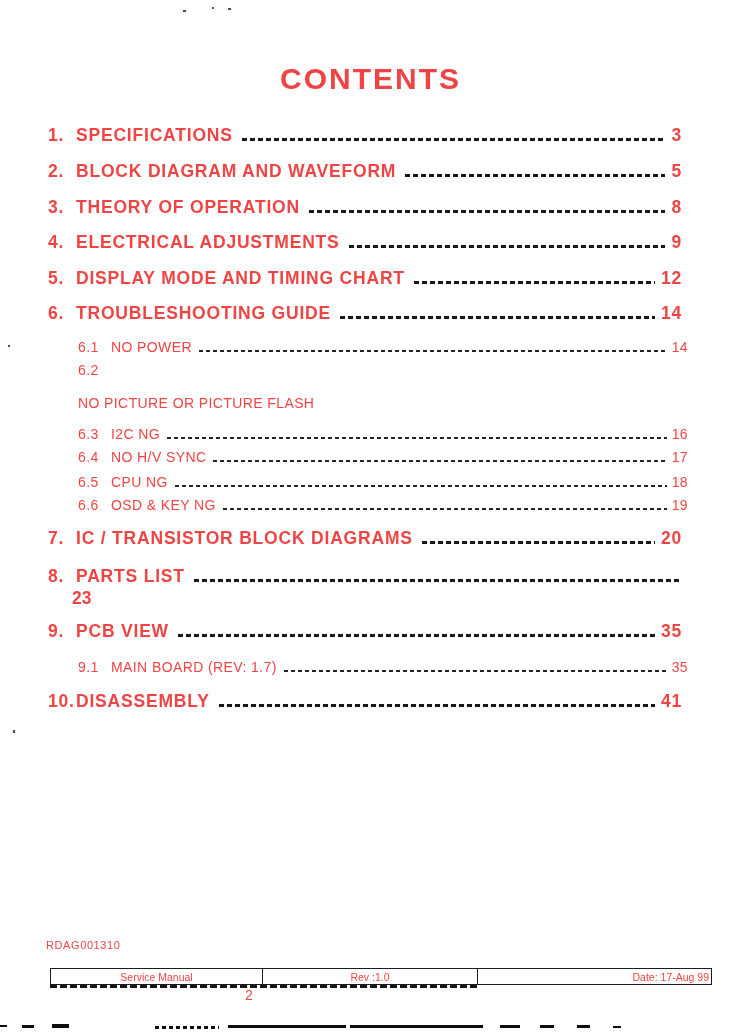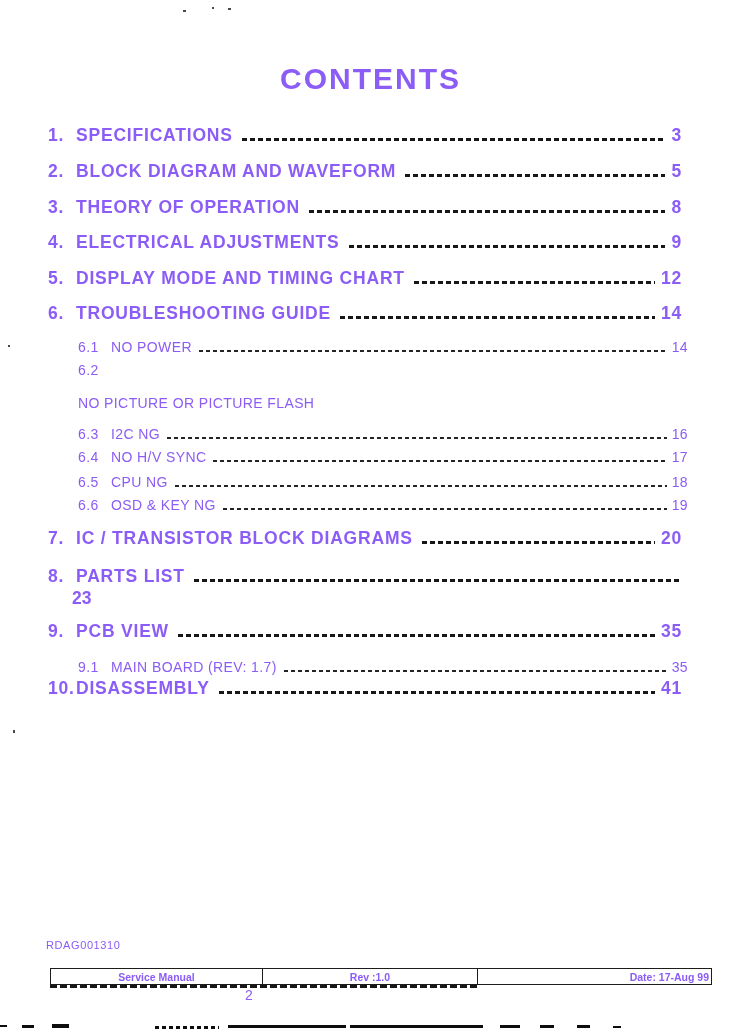--- a/index.html
+++ b/index.html
@@ -1,18 +1,18 @@
 <!DOCTYPE html>
 <html><head>
 <meta charset="utf-8">
 <style>
   html,body { margin:0; padding:0; background:#e8e8e8; }
   .page {
     position:relative; width:741px; height:1035px; background:#ffffff;
-    color:#8b5cf6; font-family:"Liberation Sans", sans-serif; overflow:hidden;
+    color:#ef4444; font-family:"Liberation Sans", sans-serif; overflow:hidden;
   }
   .title {
     position:absolute; top:62px; left:0; width:741px; text-align:center;
     font-size:30px; font-weight:bold; letter-spacing:2px; margin:0;
   }
   .toc { position:absolute; left:48px; top:126px; width:640px; }
   .row { display:flex; align-items:baseline; }
   .row.main { font-weight:bold; font-size:17.5px; letter-spacing:0.8px; line-height:18px; padding-right:6px; }
   .row.main .num { flex:0 0 28px; }
   .row.sub { font-size:14px; letter-spacing:0.4px; line-height:16px; padding-left:30px; }
@@ -28,21 +28,21 @@
   }
   .leader.to-edge { margin-right:0; }
   .pg { white-space:nowrap; }
   .wrap-pg-main { font-weight:bold; font-size:17.5px; line-height:18px; }
   .wrap-pg-sub  { font-size:14px; line-height:16px; padding-left:63px; }
 
   .footer-table {
     position:absolute; left:50px; top:968px; width:660px; height:15px;
     display:flex; border:1px solid #1c1c1c; font-size:10.5px; align-items:center;
   }
-  .footer-cell { height:100%; display:flex; align-items:center;font-weight:bold; }
+  .footer-cell { height:100%; display:flex; align-items:center; }
   .fc-1 { width:211px; border-right:1px solid #1c1c1c; justify-content:center; }
   .fc-2 { width:214px; border-right:1px solid #1c1c1c; justify-content:center; }
   .fc-3 { flex:1; justify-content:flex-end; padding-right:2px; }
   .footer-smudge {
     position:absolute; left:50px; top:985px; width:430px; height:3px;
     background:repeating-linear-gradient(90deg,#161616 0 7px, rgba(0,0,0,0) 7px 10px);
   }
   .doc-code { position:absolute; left:46px; top:939px; font-size:11px; letter-spacing:0.6px; }
   .page-num { position:absolute; left:245px; top:987px; font-size:14px; }
 
@@ -169,21 +169,21 @@
       <span class="pg">35</span>
     </div>
 
     <div class="row sub" style="margin-top:19px;">
       <span class="num">9.1</span>
       <span class="label">MAIN BOARD (REV: 1.7)</span>
       <span class="leader"></span>
       <span class="pg">35</span>
     </div>
 
-    <div class="row main" style="margin-top:4px;">
+    <div class="row main" style="margin-top:17px;">
       <span class="num">10.</span>
       <span class="label">DISASSEMBLY</span>
       <span class="leader"></span>
       <span class="pg">41</span>
     </div>
 
   </div>
 
   <div class="footer-table">
     <div class="footer-cell fc-1">Service Manual</div>

